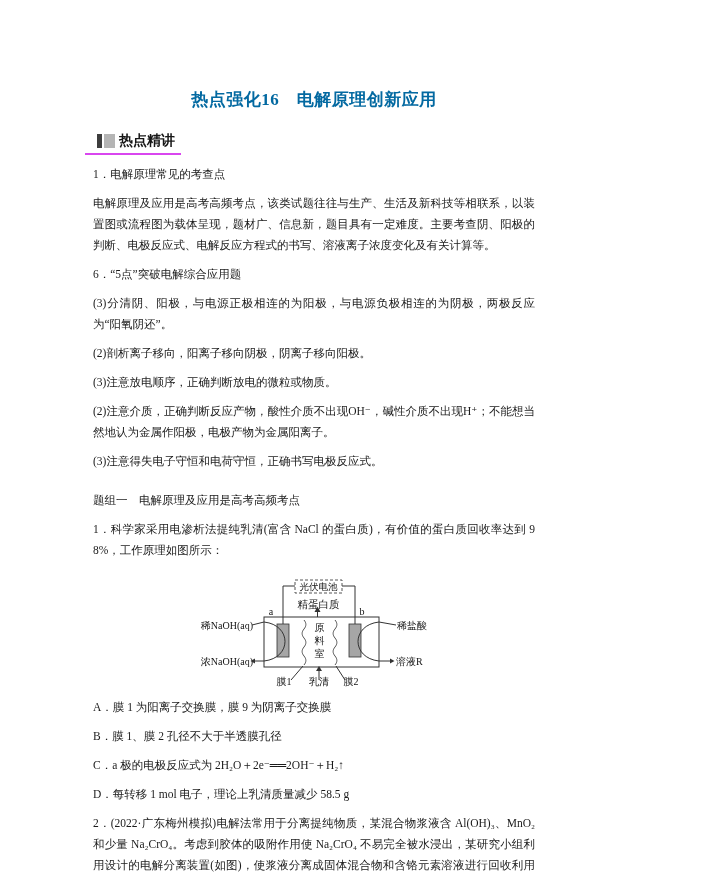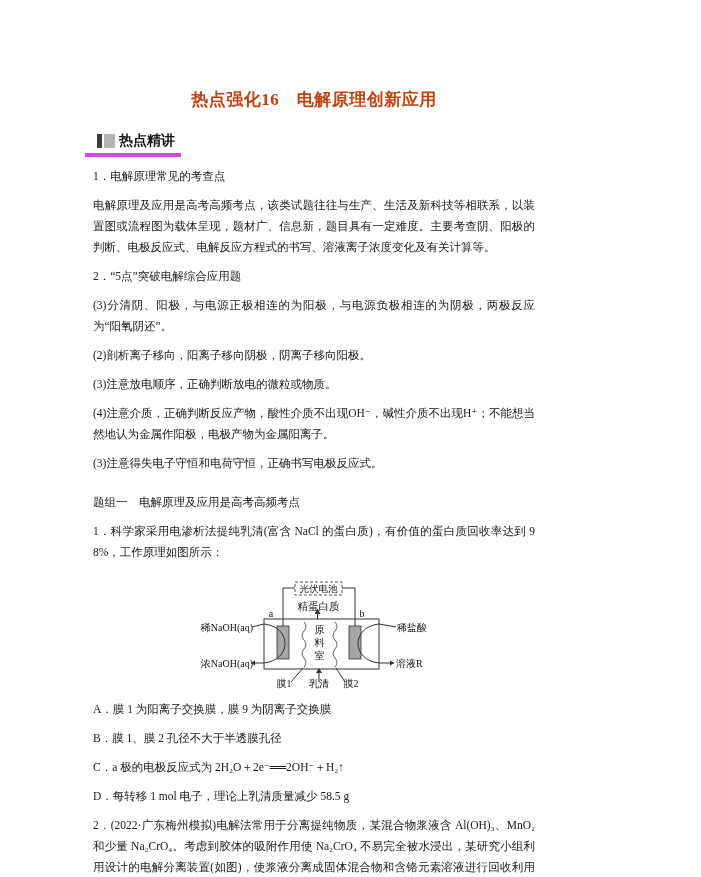--- a/index.html
+++ b/index.html
@@ -4,26 +4,26 @@
 <style>
   html,body{margin:0;padding:0;background:#e8e8e8;}
   .page{
     width:701px;height:877px;background:#ffffff;position:relative;
     font-family:"Liberation Serif","DejaVu Serif",serif;color:#1a1a1a;
     overflow:hidden;margin:0 auto;
   }
   .content{position:absolute;left:85px;top:88px;width:458px;}
   .doc-title{
     font-size:17px;font-weight:bold;text-align:center;
-    margin:0 0 21px 0;letter-spacing:.5px;color:#c2410c;
+    margin:0 0 21px 0;letter-spacing:.5px;color:#0369a1;
   }
   .section-header-row{margin:0 0 9px 0;}
   .section-header{
     display:inline-flex;align-items:center;gap:4px;
-    border-bottom:4px solid #d946ef;padding:0 6px 3px 12px;
+    border-bottom:2px solid #d946ef;padding:0 6px 3px 12px;
     font-size:14px;font-weight:bold;color:#161616;
   }
   .hdr-icon{display:inline-flex;gap:2px;align-items:center;}
   .hdr-bar{width:5px;height:14px;background:#3d3d3d;}
   .hdr-sq{width:11px;height:14px;background:#b5b5b5;}
   p.body{
     font-size:11.5px;line-height:21px;margin:8px;text-align:justify;
     text-justify:inter-ideograph;word-break:break-all;
   }
   .diagram-wrap{margin:1px 0 1px 100px;width:266px;height:120px;}
@@ -46,25 +46,25 @@
         <span class="hdr-icon">
           <span class="hdr-bar"></span>
           <span class="hdr-sq"></span>
         </span>
         <span>热点精讲</span>
       </span>
     </div>
 
     <p class="body">1．电解原理常见的考查点</p>
     <p class="body">电解原理及应用是高考高频考点，该类试题往往与生产、生活及新科技等相联系，以装置图或流程图为载体呈现，题材广、信息新，题目具有一定难度。主要考查阴、阳极的判断、电极反应式、电解反应方程式的书写、溶液离子浓度变化及有关计算等。</p>
-    <p class="body">2．“5点”突破电解综合应用题</p>
+    <p class="body">6．“5点”突破电解综合应用题</p>
     <p class="body">(3)分清阴、阳极，与电源正极相连的为阳极，与电源负极相连的为阴极，两极反应为“阳氧阴还”。</p>
     <p class="body">(2)剖析离子移向，阳离子移向阴极，阴离子移向阳极。</p>
     <p class="body">(3)注意放电顺序，正确判断放电的微粒或物质。</p>
-    <p class="body">(4)注意介质，正确判断反应产物，酸性介质不出现OH⁻，碱性介质不出现H⁺；不能想当然地认为金属作阳极，电极产物为金属阳离子。</p>
+    <p class="body">(2)注意介质，正确判断反应产物，酸性介质不出现OH⁻，碱性介质不出现H⁺；不能想当然地认为金属作阳极，电极产物为金属阳离子。</p>
     <p class="body">(3)注意得失电子守恒和电荷守恒，正确书写电极反应式。</p>
 
     <div class="spacer2"></div>
 
 
     <p class="body">题组一　电解原理及应用是高考高频考点</p>
     <p class="body">1．科学家采用电渗析法提纯乳清(富含 NaCl 的蛋白质)，有价值的蛋白质回收率达到 98%，工作原理如图所示：</p>
 
     <div class="diagram-wrap">
       <svg width="266" height="120" viewBox="0 0 266 120">

